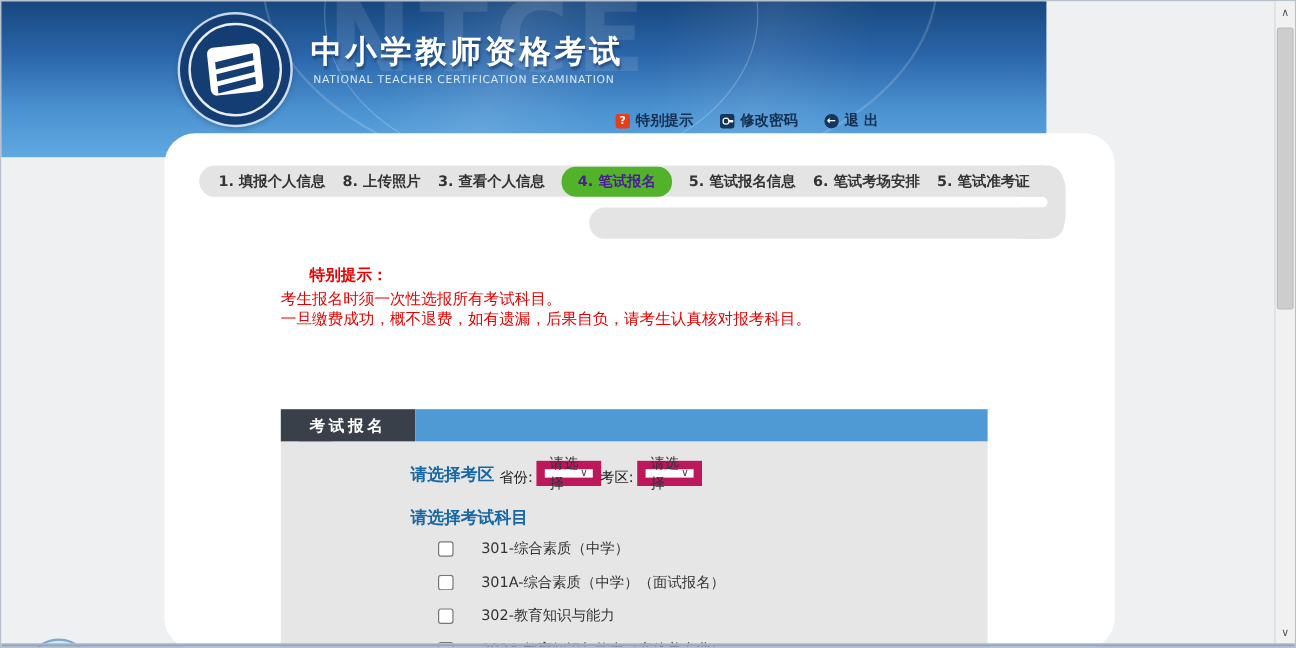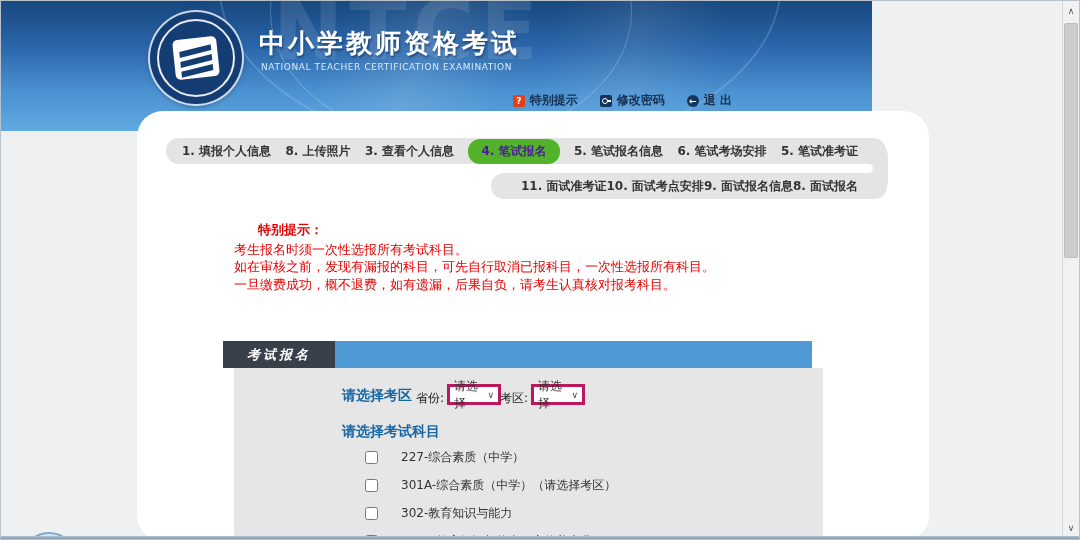--- a/index.html
+++ b/index.html
@@ -55,33 +55,33 @@
   .steps-row{position:absolute;display:flex;align-items:center;justify-content:space-between;
     box-sizing:border-box;font-size:12px;font-weight:bold;color:#333;}
   .steps-row1{left:0;top:0;width:720px;height:26px;padding:0 28px 0 16px;}
   .steps-row2{left:325px;top:35px;width:396px;height:26px;padding:0 30px;}
   .step{white-space:nowrap;cursor:pointer;}
   .step.active{background:#52b32b;color:#4c1d95;padding:4px 13px;border-radius:12px;}
   
   .notice{position:absolute;left:97px;top:110px;color:#e60000;font-size:13px;line-height:17.5px;}
   .notice-title{font-weight:bold;margin-bottom:2px;margin-left:24px;}
   
-  .tabbar{position:absolute;left:86px;top:230px;width:509px;height:27px;font-style:italic;}
+  .tabbar{position:absolute;left:97px;top:230px;width:509px;height:27px;}
   .tab-dark{position:absolute;left:0;top:0;width:112px;height:27px;background:#3a404a;color:#fff;
     font-size:13px;font-weight:bold;letter-spacing:3px;display:flex;align-items:center;justify-content:center;}
   .tab-blue{position:absolute;left:112px;top:0;width:477px;height:27px;background:#4f9ad5;}
   .tab-arrow{position:absolute;left:15px;top:27px;width:0;height:0;
     border-top:16px solid #3a404a;border-left:14px solid transparent;border-right:14px solid transparent;}
   
   .formbg{position:absolute;left:97px;top:257px;width:589px;height:173px;background:#e6e6e6;}
   .region-label{position:absolute;left:108px;top:19px;color:#1767a5;font-weight:bold;font-size:14px;}
   .fld-label{position:absolute;font-size:12px;color:#222;}
   .lbl-province{left:182px;top:22px;}
   .lbl-district{left:266px;top:22px;}
-  .select{position:absolute;top:16px;width:54px;height:21px;background:#fff;border:3px solid #be185d;
+  .select{position:absolute;top:16px;width:54px;height:21px;background:#fff;border:7px solid #be185d;
     box-sizing:border-box;display:flex;align-items:center;justify-content:space-between;
     padding:0 4px;font-size:12px;color:#333;cursor:pointer;}
   .sel-province{left:213px;}
   .sel-district{left:297px;}
   .select .chev{font-size:9px;color:#444;}
   .subjects-label{position:absolute;left:108px;top:55px;color:#1767a5;font-weight:bold;font-size:14px;}
   .subject-row{position:absolute;left:131px;display:flex;align-items:center;height:16px;}
   .subject-row input{width:13px;height:13px;margin:0;}
   .subject-row .sub-label{margin-left:23px;font-size:12px;color:#333;white-space:nowrap;}
   .sub-0{top:81px;}.sub-1{top:109px;}.sub-2{top:137px;}.sub-3{top:165px;}
@@ -145,32 +145,25 @@
       <div class="steps-bar2"></div>
       <div class="steps-row steps-row1">
         <span class="step">1. 填报个人信息</span>
         <span class="step">8. 上传照片</span>
         <span class="step">3. 查看个人信息</span>
         <span class="step active">4. 笔试报名</span>
         <span class="step">5. 笔试报名信息</span>
         <span class="step">6. 笔试考场安排</span>
         <span class="step">5. 笔试准考证</span>
       </div>
-      <div class="steps-row steps-row2">
-        <span class="step">11. 面试准考证</span>
-        <span class="step">10. 面试考点安排</span>
-        <span class="step">9. 面试报名信息</span>
-        <span class="step">8. 面试报名</span>
-      </div>
     </div>
 
     <div class="notice">
       <div class="notice-title">特别提示：</div>
       <div>考生报名时须一次性选报所有考试科目。</div>
-      <div>如在审核之前，发现有漏报的科目，可先自行取消已报科目，一次性选报所有科目。</div>
       <div>一旦缴费成功，概不退费，如有遗漏，后果自负，请考生认真核对报考科目。</div>
     </div>
 
     <div class="tabbar">
       <div class="tab-dark">考试报名</div>
       <div class="tab-blue"></div>
       <div class="tab-arrow"></div>
     </div>
 
     <div class="formbg">
@@ -182,25 +175,25 @@
       </div>
       <div class="fld-label lbl-district">考区:</div>
       <div class="select sel-district">
         <span>请选择</span>
         <span class="chev">∨</span>
       </div>
       <div class="subjects-label">请选择考试科目</div>
 
       <div class="subject-row sub-0">
         <input type="checkbox" style="">
-        <span class="sub-label">227-综合素质（中学）</span>
+        <span class="sub-label">301-综合素质（中学）</span>
       </div>
       <div class="subject-row sub-1">
         <input type="checkbox" style="">
-        <span class="sub-label">301A-综合素质（中学）（请选择考区）</span>
+        <span class="sub-label">301A-综合素质（中学）（面试报名）</span>
       </div>
       <div class="subject-row sub-2">
         <input type="checkbox" style="">
         <span class="sub-label">302-教育知识与能力</span>
       </div>
       <div class="subject-row sub-3">
         <input type="checkbox" style="">
         <span class="sub-label">302A-教育知识与能力（音体美专业）</span>
       </div>
     </div>

